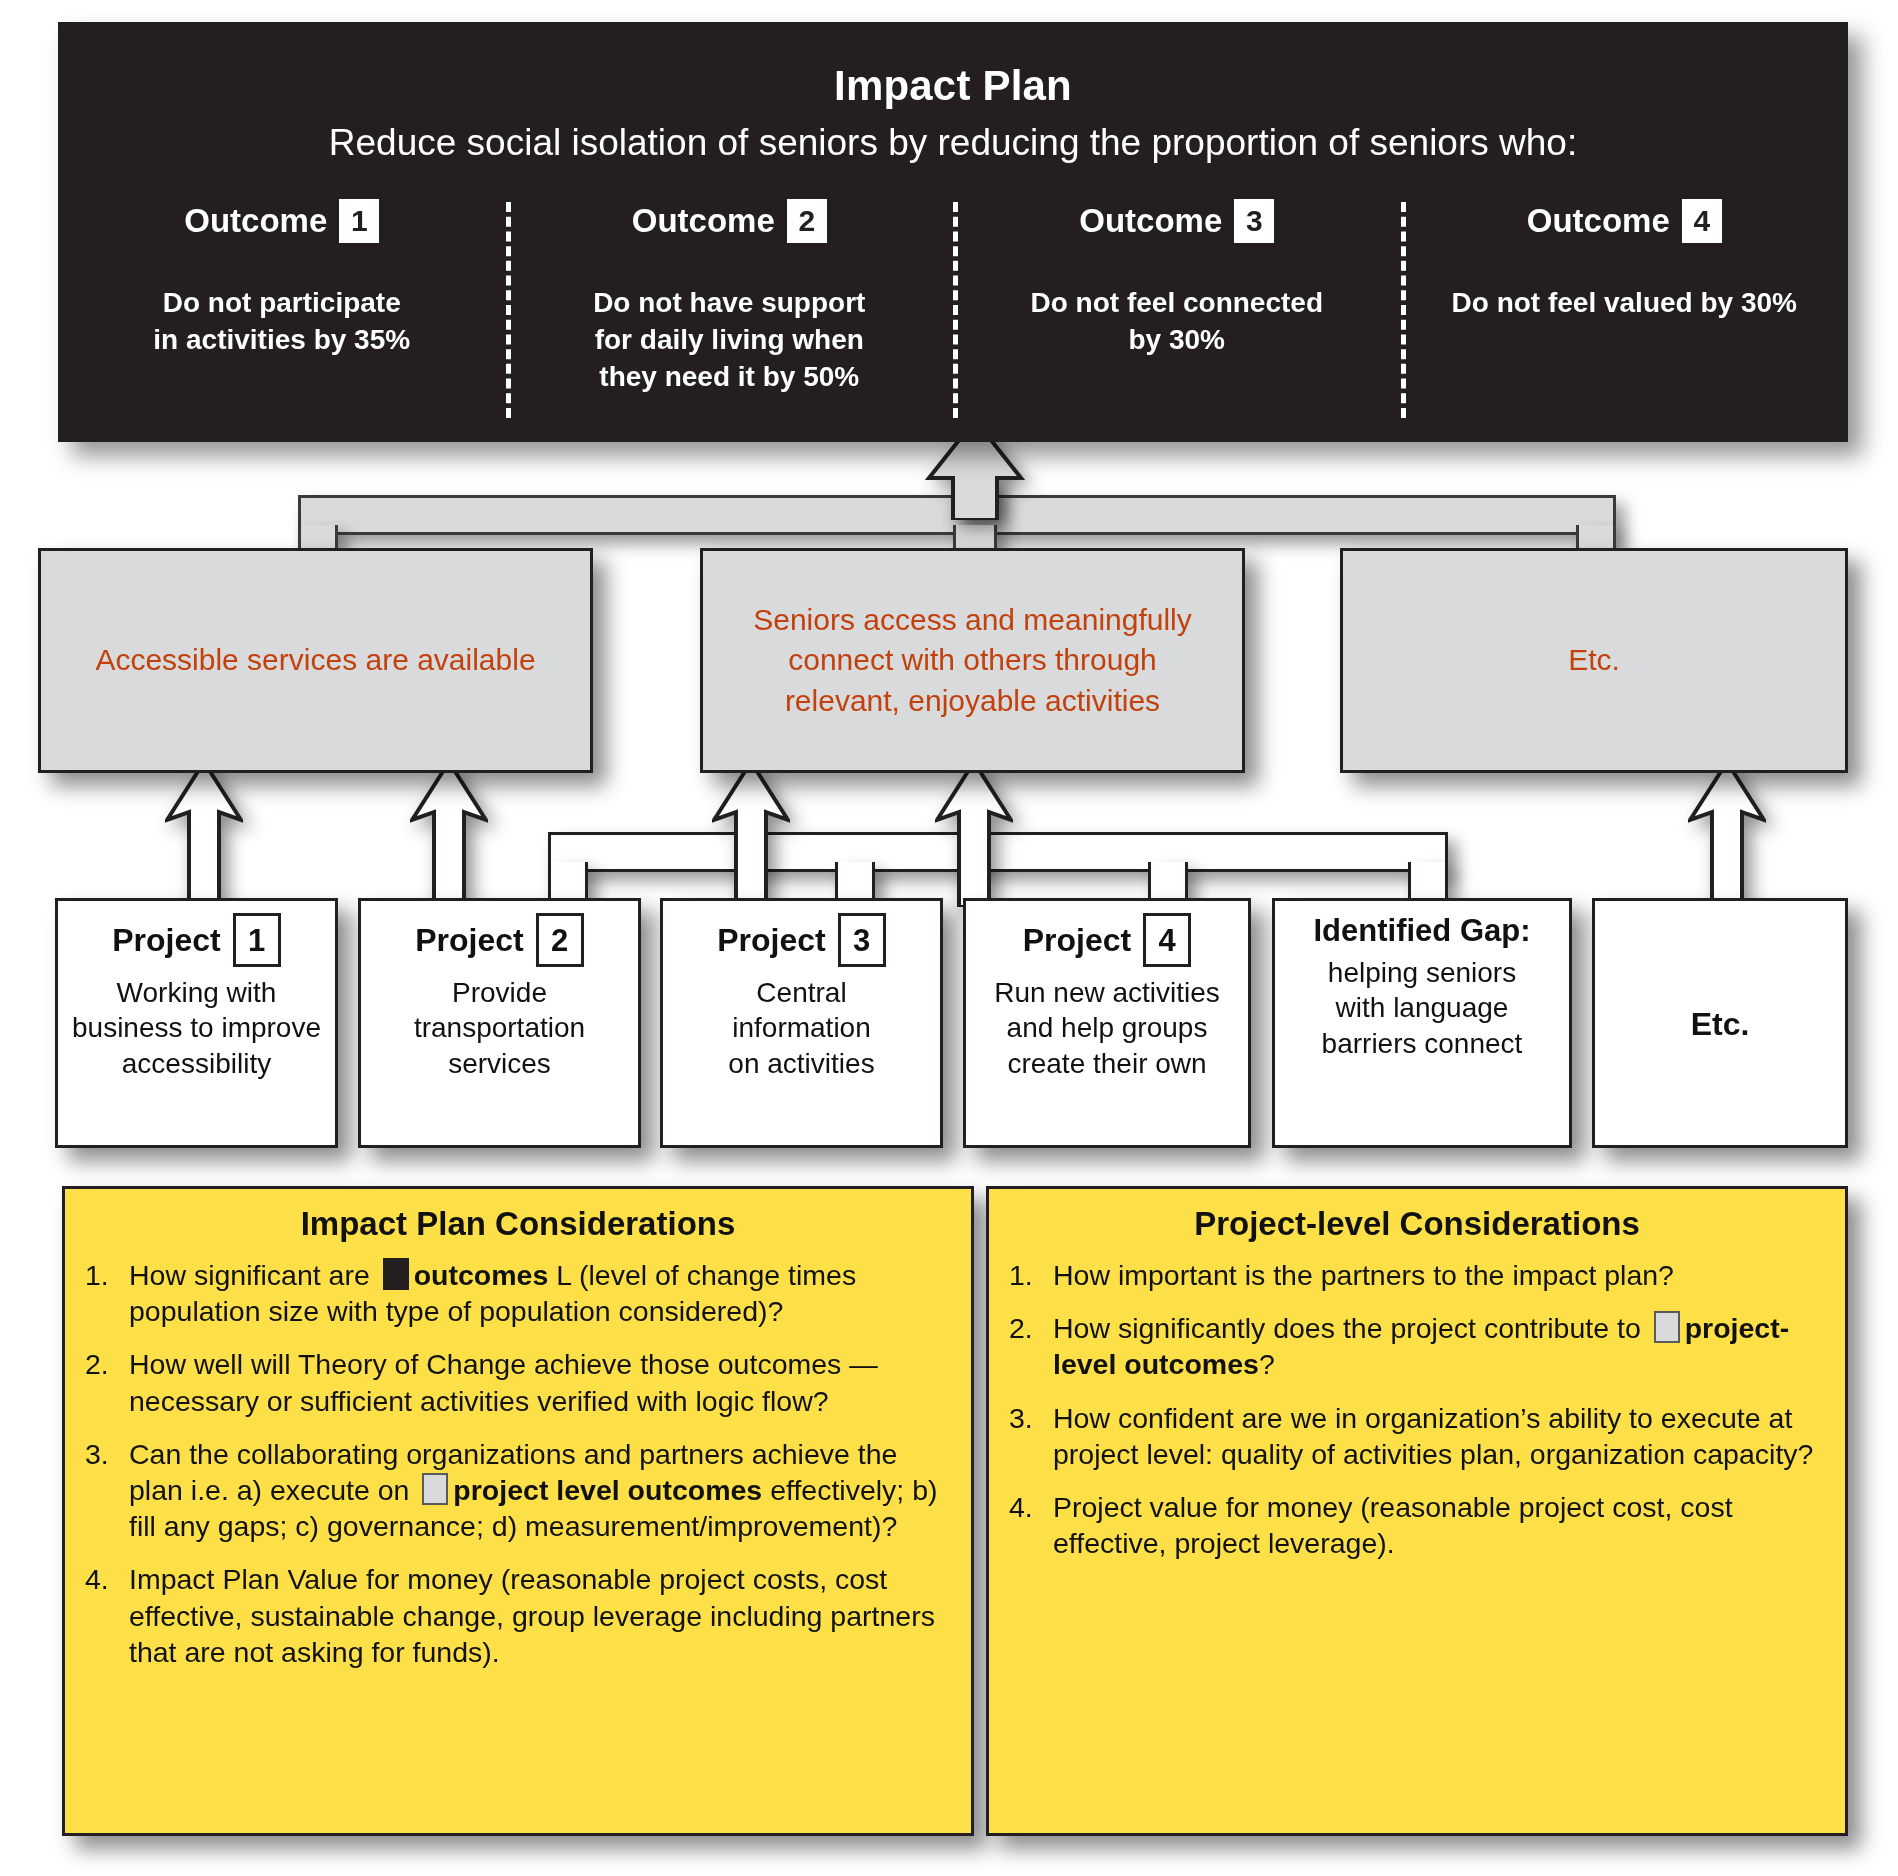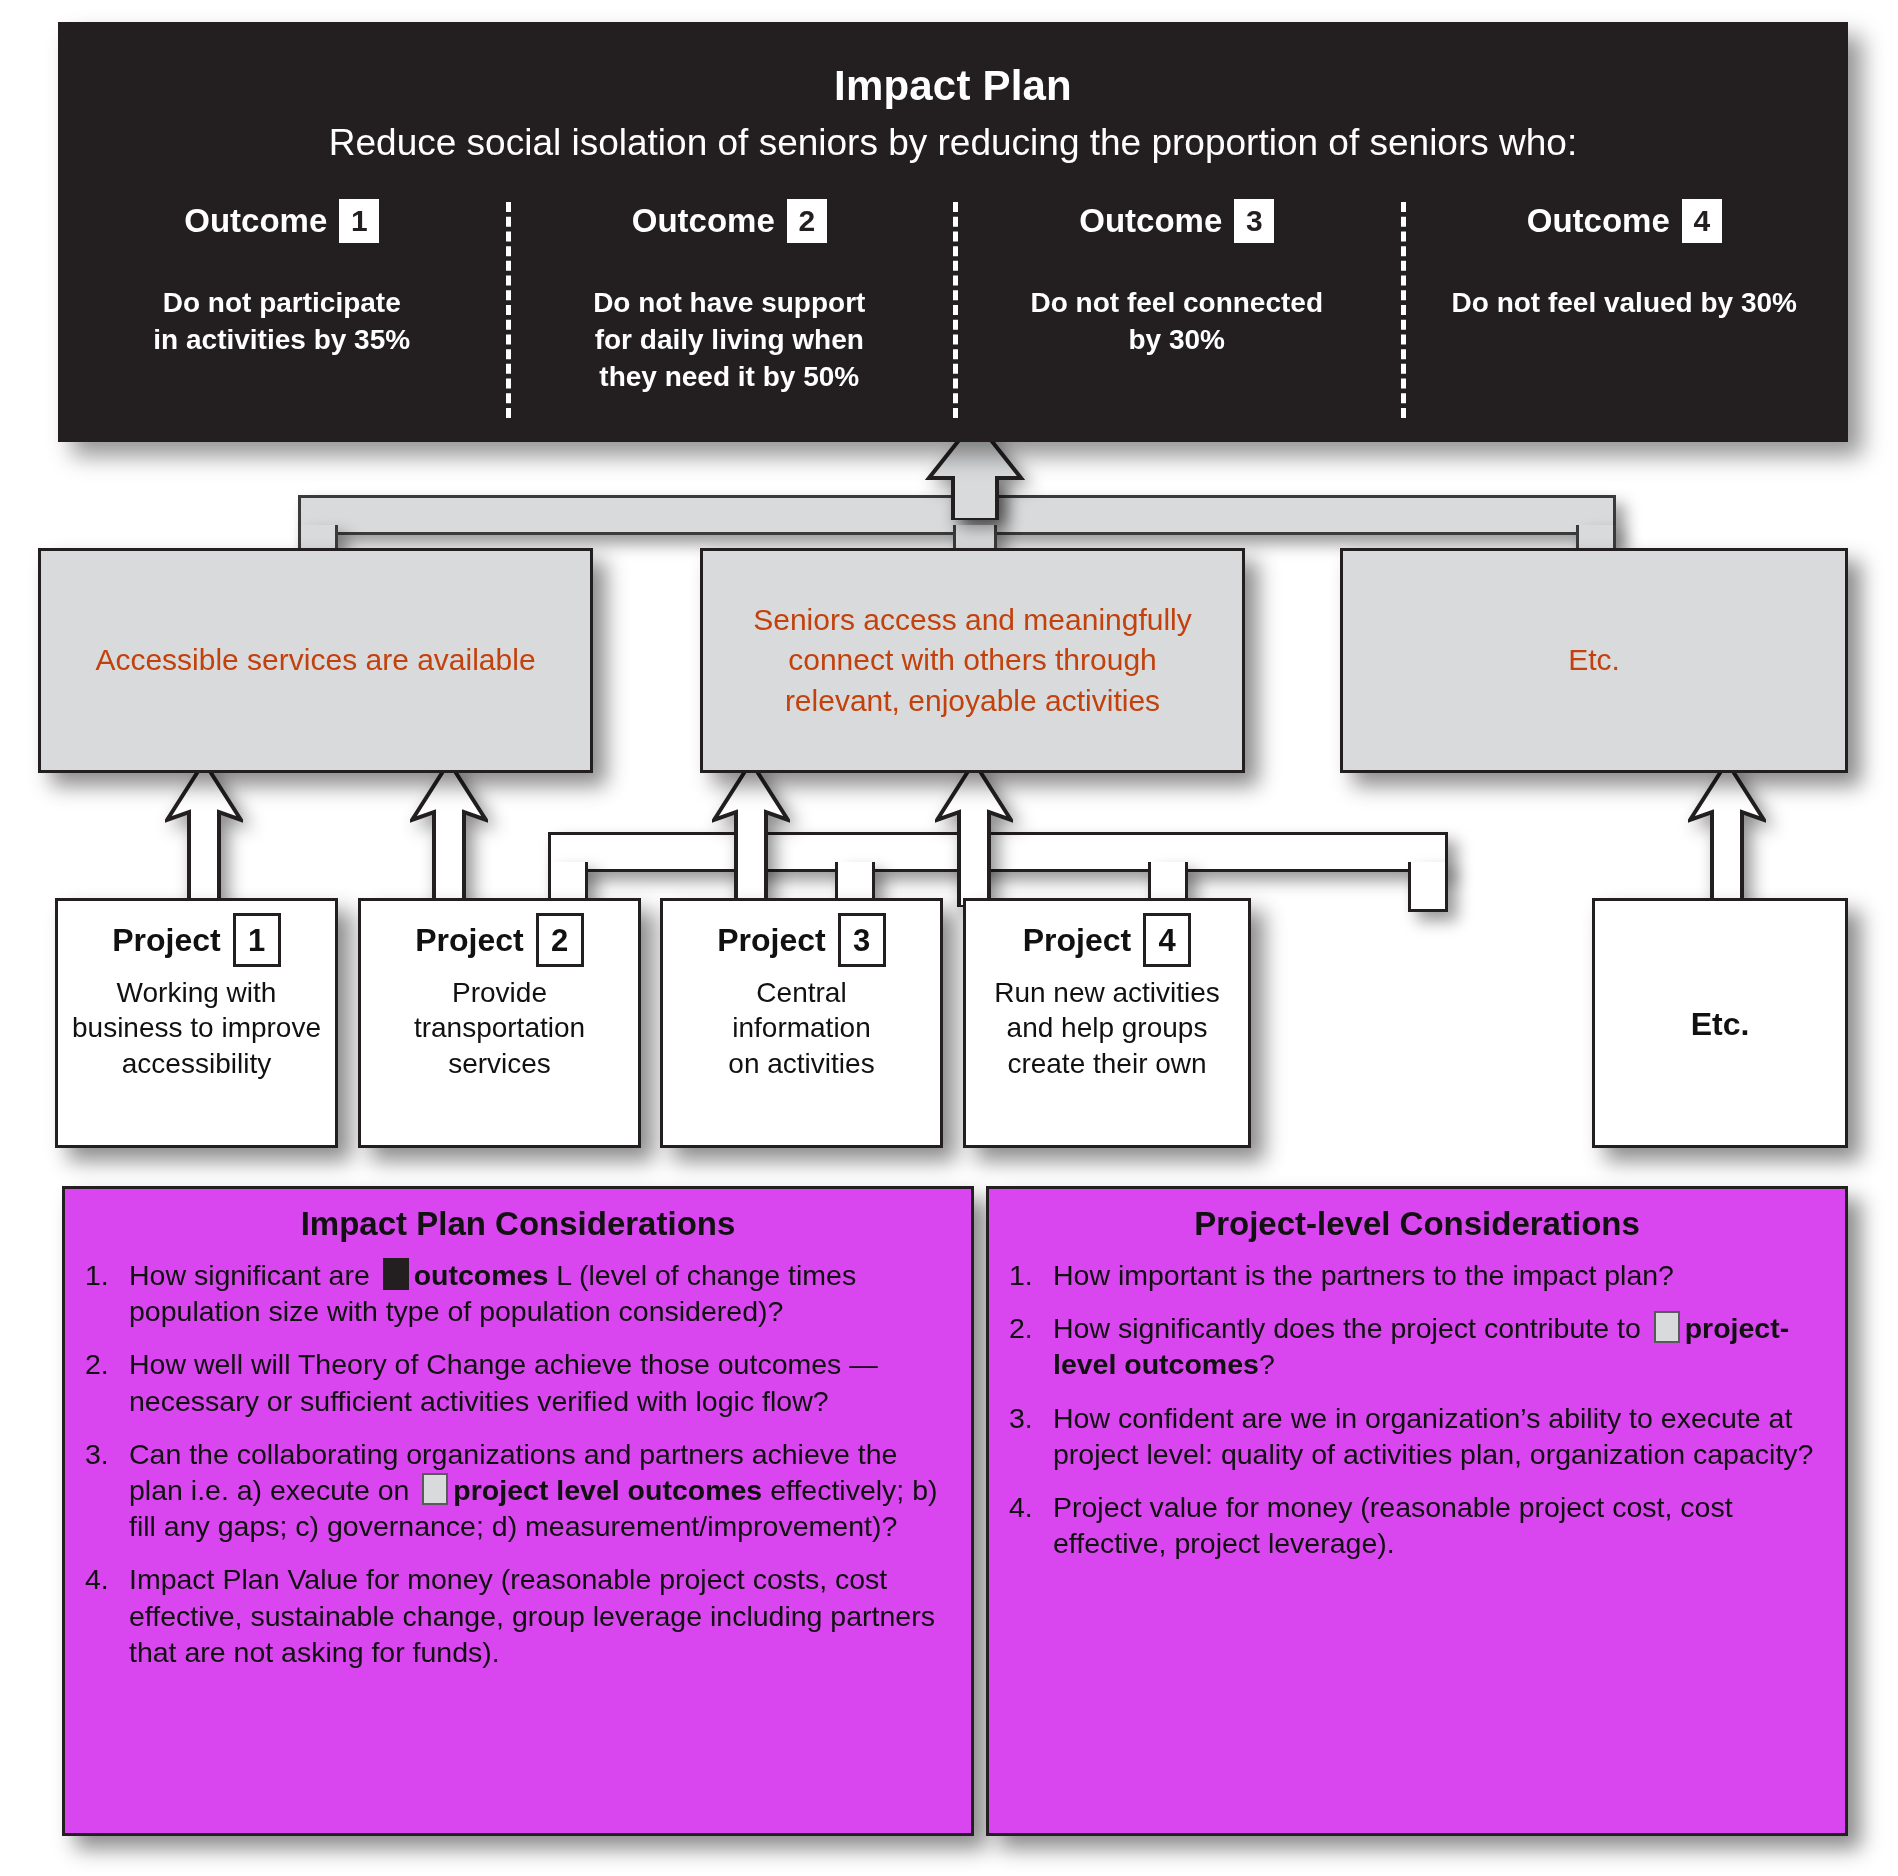--- a/index.html
+++ b/index.html
@@ -125,21 +125,21 @@
   }
   .gap-body{
     font-size:28px;line-height:1.26;text-align:center;
   }
   .etc-box-label{
     font-size:32px;font-weight:bold;
   }
 
   
   .cons-panel{
-    background:#d946ef;
+    background:#fde047;
     border:3px solid #231f20;
     box-shadow:13px 13px 20px rgba(0,0,0,.45);
     z-index:25;
     padding:16px 20px 24px 20px;
     color:#111;
   }
   .cons-title{
     text-align:center;font-size:33px;font-weight:bold;margin-bottom:14px;
   }
   .cons-list{
@@ -281,20 +281,24 @@
   </div>
 
   <div class="abs proj-box" style="left:963px;top:898px;width:288px;height:250px;">
     <div class="proj-head">
       <span>Project</span>
       <span class="proj-num">4</span>
     </div>
     <div class="proj-body ml">Run new activities<br>and help groups<br>create their own</div>
   </div>
 
+  <div class="abs proj-box" style="left:1272px;top:898px;width:300px;height:250px;">
+    <div class="gap-head">Identified Gap:</div>
+    <div class="gap-body ml">helping   seniors<br>with     language<br>barriers connect</div>
+  </div>
 
   <div class="abs proj-box ctr" style="left:1592px;top:898px;width:256px;height:250px;justify-content:center;">
     <div class="etc-box-label">Etc.</div>
   </div>
 
   <div class="abs cons-panel" style="left:62px;top:1186px;width:912px;height:650px;">
     <div class="cons-title">Impact Plan Considerations</div>
     <ul class="cons-list" id="impact-cons-list">
         <li class="cons-item">
           <span class="cons-n">1.</span>

